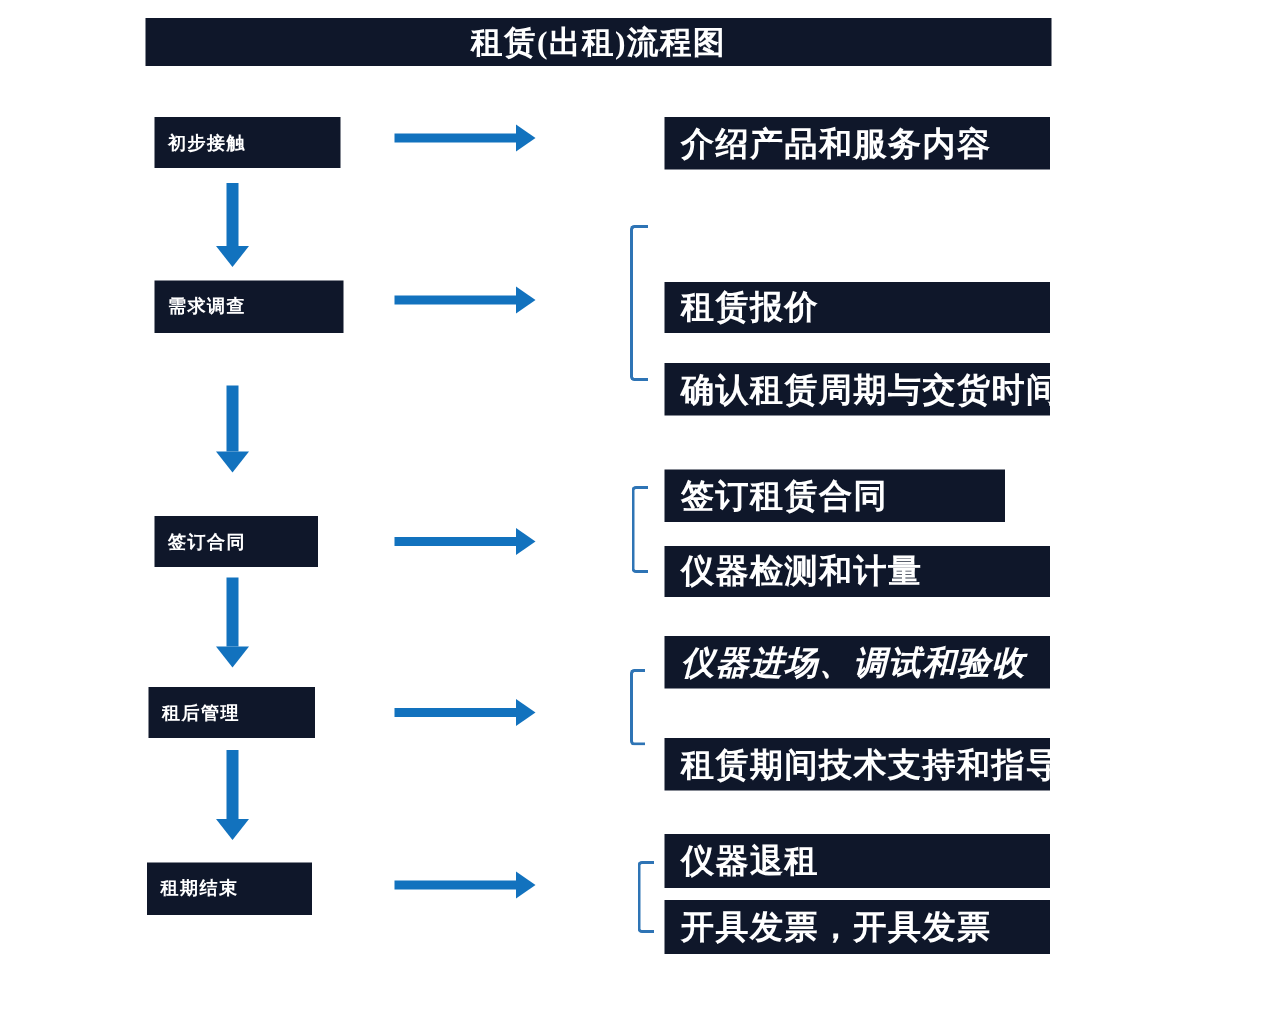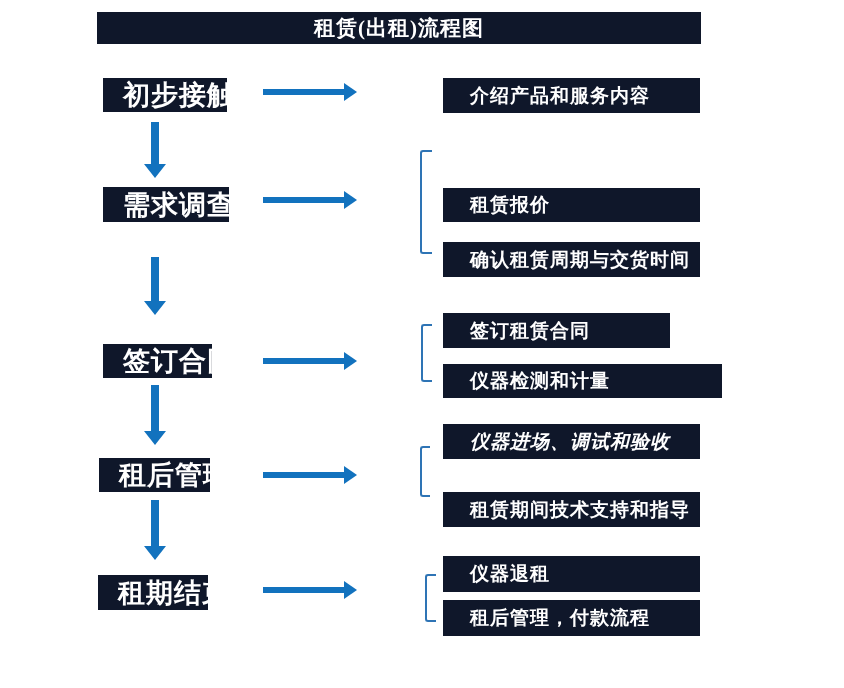--- a/index.html
+++ b/index.html
@@ -20,26 +20,26 @@
     display: flex;
     align-items: center;
     white-space: nowrap;
     letter-spacing: 1px;
   }
   .title-bar {
     justify-content: center;
     font-size: 21px;
   }
   .step-box {
-    font-size: 27px;
-    padding-left: 20px;
+    font-size: 12px;
+    padding-left: 9px;
   }
   .detail-box {
-    font-size: 19px;
-    padding-left: 27px;
+    font-size: 22px;
+    padding-left: 11px;
   }
   
   .h-arrow { position: absolute; width: 94px; height: 18px; }
   .h-arrow .shaft {
     position: absolute; left: 0; top: 6px; width: 81px; height: 6px;
     background: #1272be;
   }
   .h-arrow .head {
     position: absolute; left: 81px; top: 0; width: 0; height: 0;
     border-top: 9px solid transparent;
@@ -80,27 +80,27 @@
   <div class="blue-box step-box" style="left:103px; top:344px; width:109px; height:34px;">签订合同</div>
   <div class="blue-box step-box" style="left:99px;  top:458px; width:111px; height:34px;">租后管理</div>
   <div class="blue-box step-box" style="left:98px;  top:575px; width:110px; height:35px;">租期结束</div>
 
   <div class="blue-box detail-box" style="left:443px; top:78px;  width:257px; height:35px;">介绍产品和服务内容</div>
 
   <div class="blue-box detail-box" style="left:443px; top:188px; width:257px; height:34px;">租赁报价</div>
   <div class="blue-box detail-box" style="left:443px; top:242px; width:257px; height:35px;">确认租赁周期与交货时间</div>
 
   <div class="blue-box detail-box" style="left:443px; top:313px; width:227px; height:35px;">签订租赁合同</div>
-  <div class="blue-box detail-box" style="left:443px; top:364px; width:279px; height:34px;">仪器检测和计量</div>
+  <div class="blue-box detail-box" style="left:443px; top:364px; width:257px; height:34px;">仪器检测和计量</div>
 
   <div class="blue-box detail-box" style="left:443px; top:424px; width:257px; height:35px;font-style:italic;">仪器进场、调试和验收</div>
   <div class="blue-box detail-box" style="left:443px; top:556px; width:257px; height:36px;">仪器退租</div>
 
   <div class="blue-box detail-box" style="left:443px; top:492px; width:257px; height:35px;">租赁期间技术支持和指导</div>
-  <div class="blue-box detail-box" style="left:443px; top:600px; width:257px; height:36px;">租后管理，付款流程</div>
+  <div class="blue-box detail-box" style="left:443px; top:600px; width:257px; height:36px;">开具发票，开具发票</div>
 
   <div class="h-arrow" style="left:263px; top:83px;">
     <div class="shaft"></div>
       <div class="head"></div>
     </div>
   <div class="h-arrow" style="left:263px; top:191px;">
     <div class="shaft"></div>
       <div class="head"></div>
     </div>
   <div class="h-arrow" style="left:263px; top:352px;">

